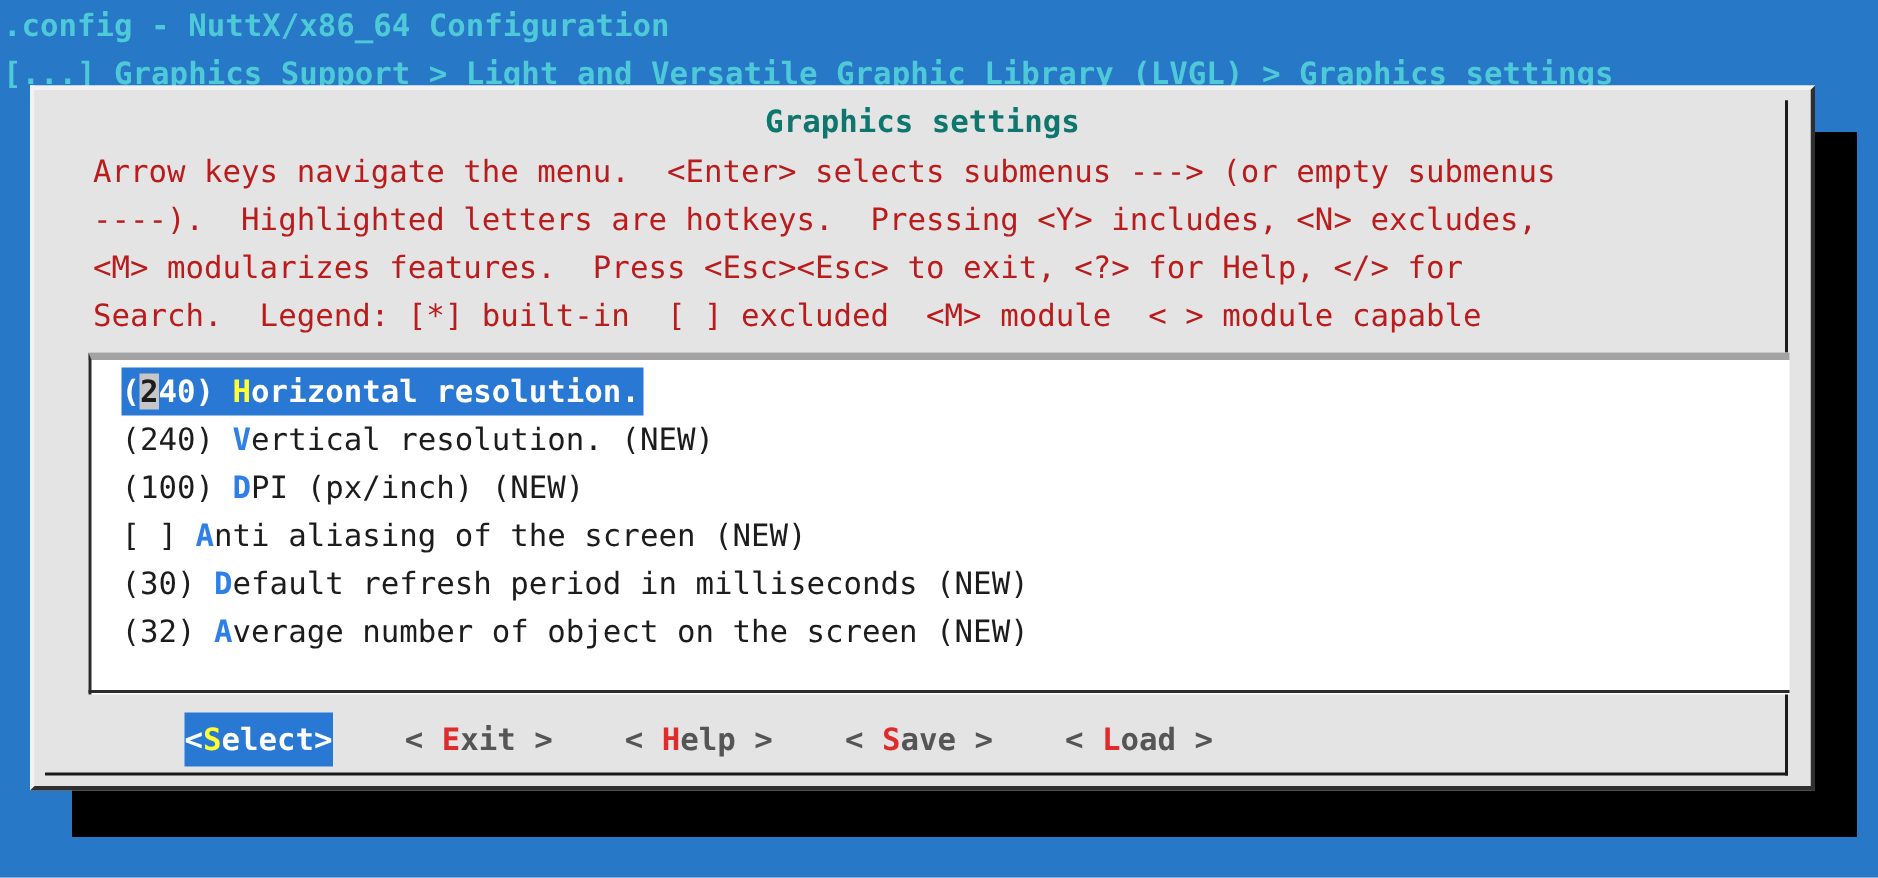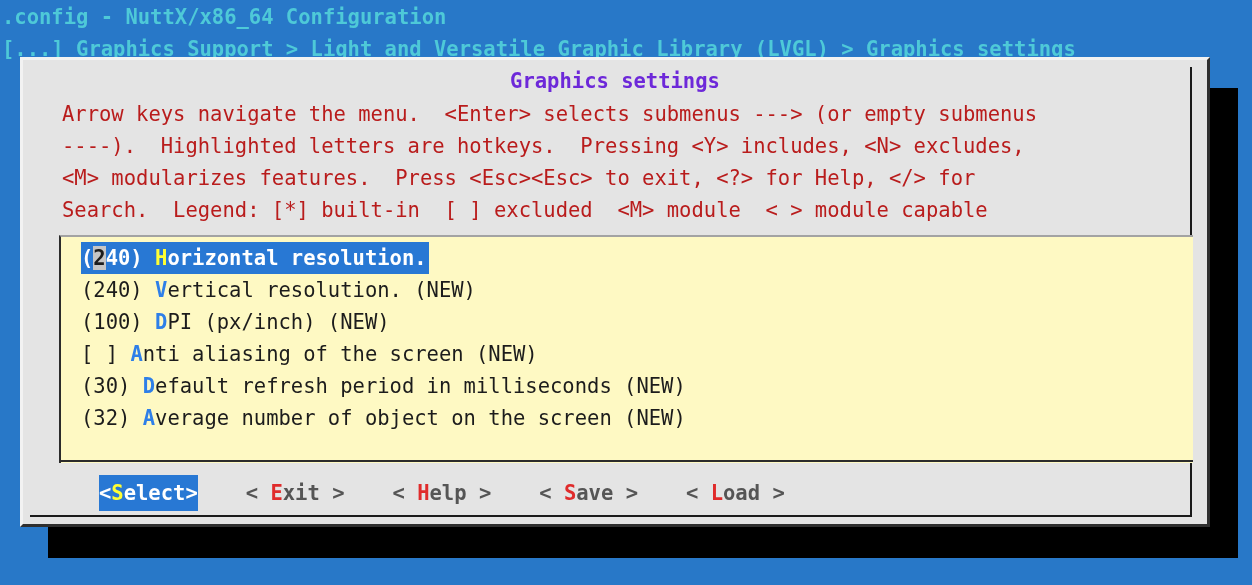--- a/index.html
+++ b/index.html
@@ -70,43 +70,43 @@
     right: -2px; top: 0;
     width: 2px; height: 1px;
     background: #1a1a1a;
   }
 
   
   #dialog-title {
     position: absolute;
     top: 5px; left: 0; width: 100%;
     text-align: center;
-    color: #6d28d9;
+    color: #0f766e;
     font-weight: bold;
     white-space: pre;
   }
 
   
   #helptext {
     position: absolute;
     left: 39px; top: 38px;
     width: 1120px;
     color: #b91c1c;
     white-space: pre;
   }
   #helptext div { height: 32px; }
 
   
   #listbox {
     position: absolute;
     left: 36px; top: 175px;
     width: 1134px; height: 228px;
-    border-top: 2px solid #a3a3a3;
+    border-top: 5px solid #a3a3a3;
     border-left: 2px solid #2b2b2b;
-    background: #fef9c3;
+    background: #ffffff;
   }
   #listbox-bottomrule {
     position: absolute;
     left: 36px; top: 400px;
     width: 1134px; height: 2px;
     background: #2b2b2b;
   }
 
   #menu-list {
     position: absolute;
@@ -135,21 +135,21 @@
     font-weight: bold;
   }
 
   
   #buttonbar {
     position: absolute;
     left: 0; top: 415px;
     width: 1190px;
     display: flex;
     justify-content: flex-start;
-    padding-left: 76px;
+    padding-left: 100px;
     gap: 1px;
     white-space: pre;
   }
   .btn {
     white-space: pre;
     font-weight: bold;
     color: #555555;
     padding: 2px 0;
   }
   .btn .hk { color: #e02b2b; }

